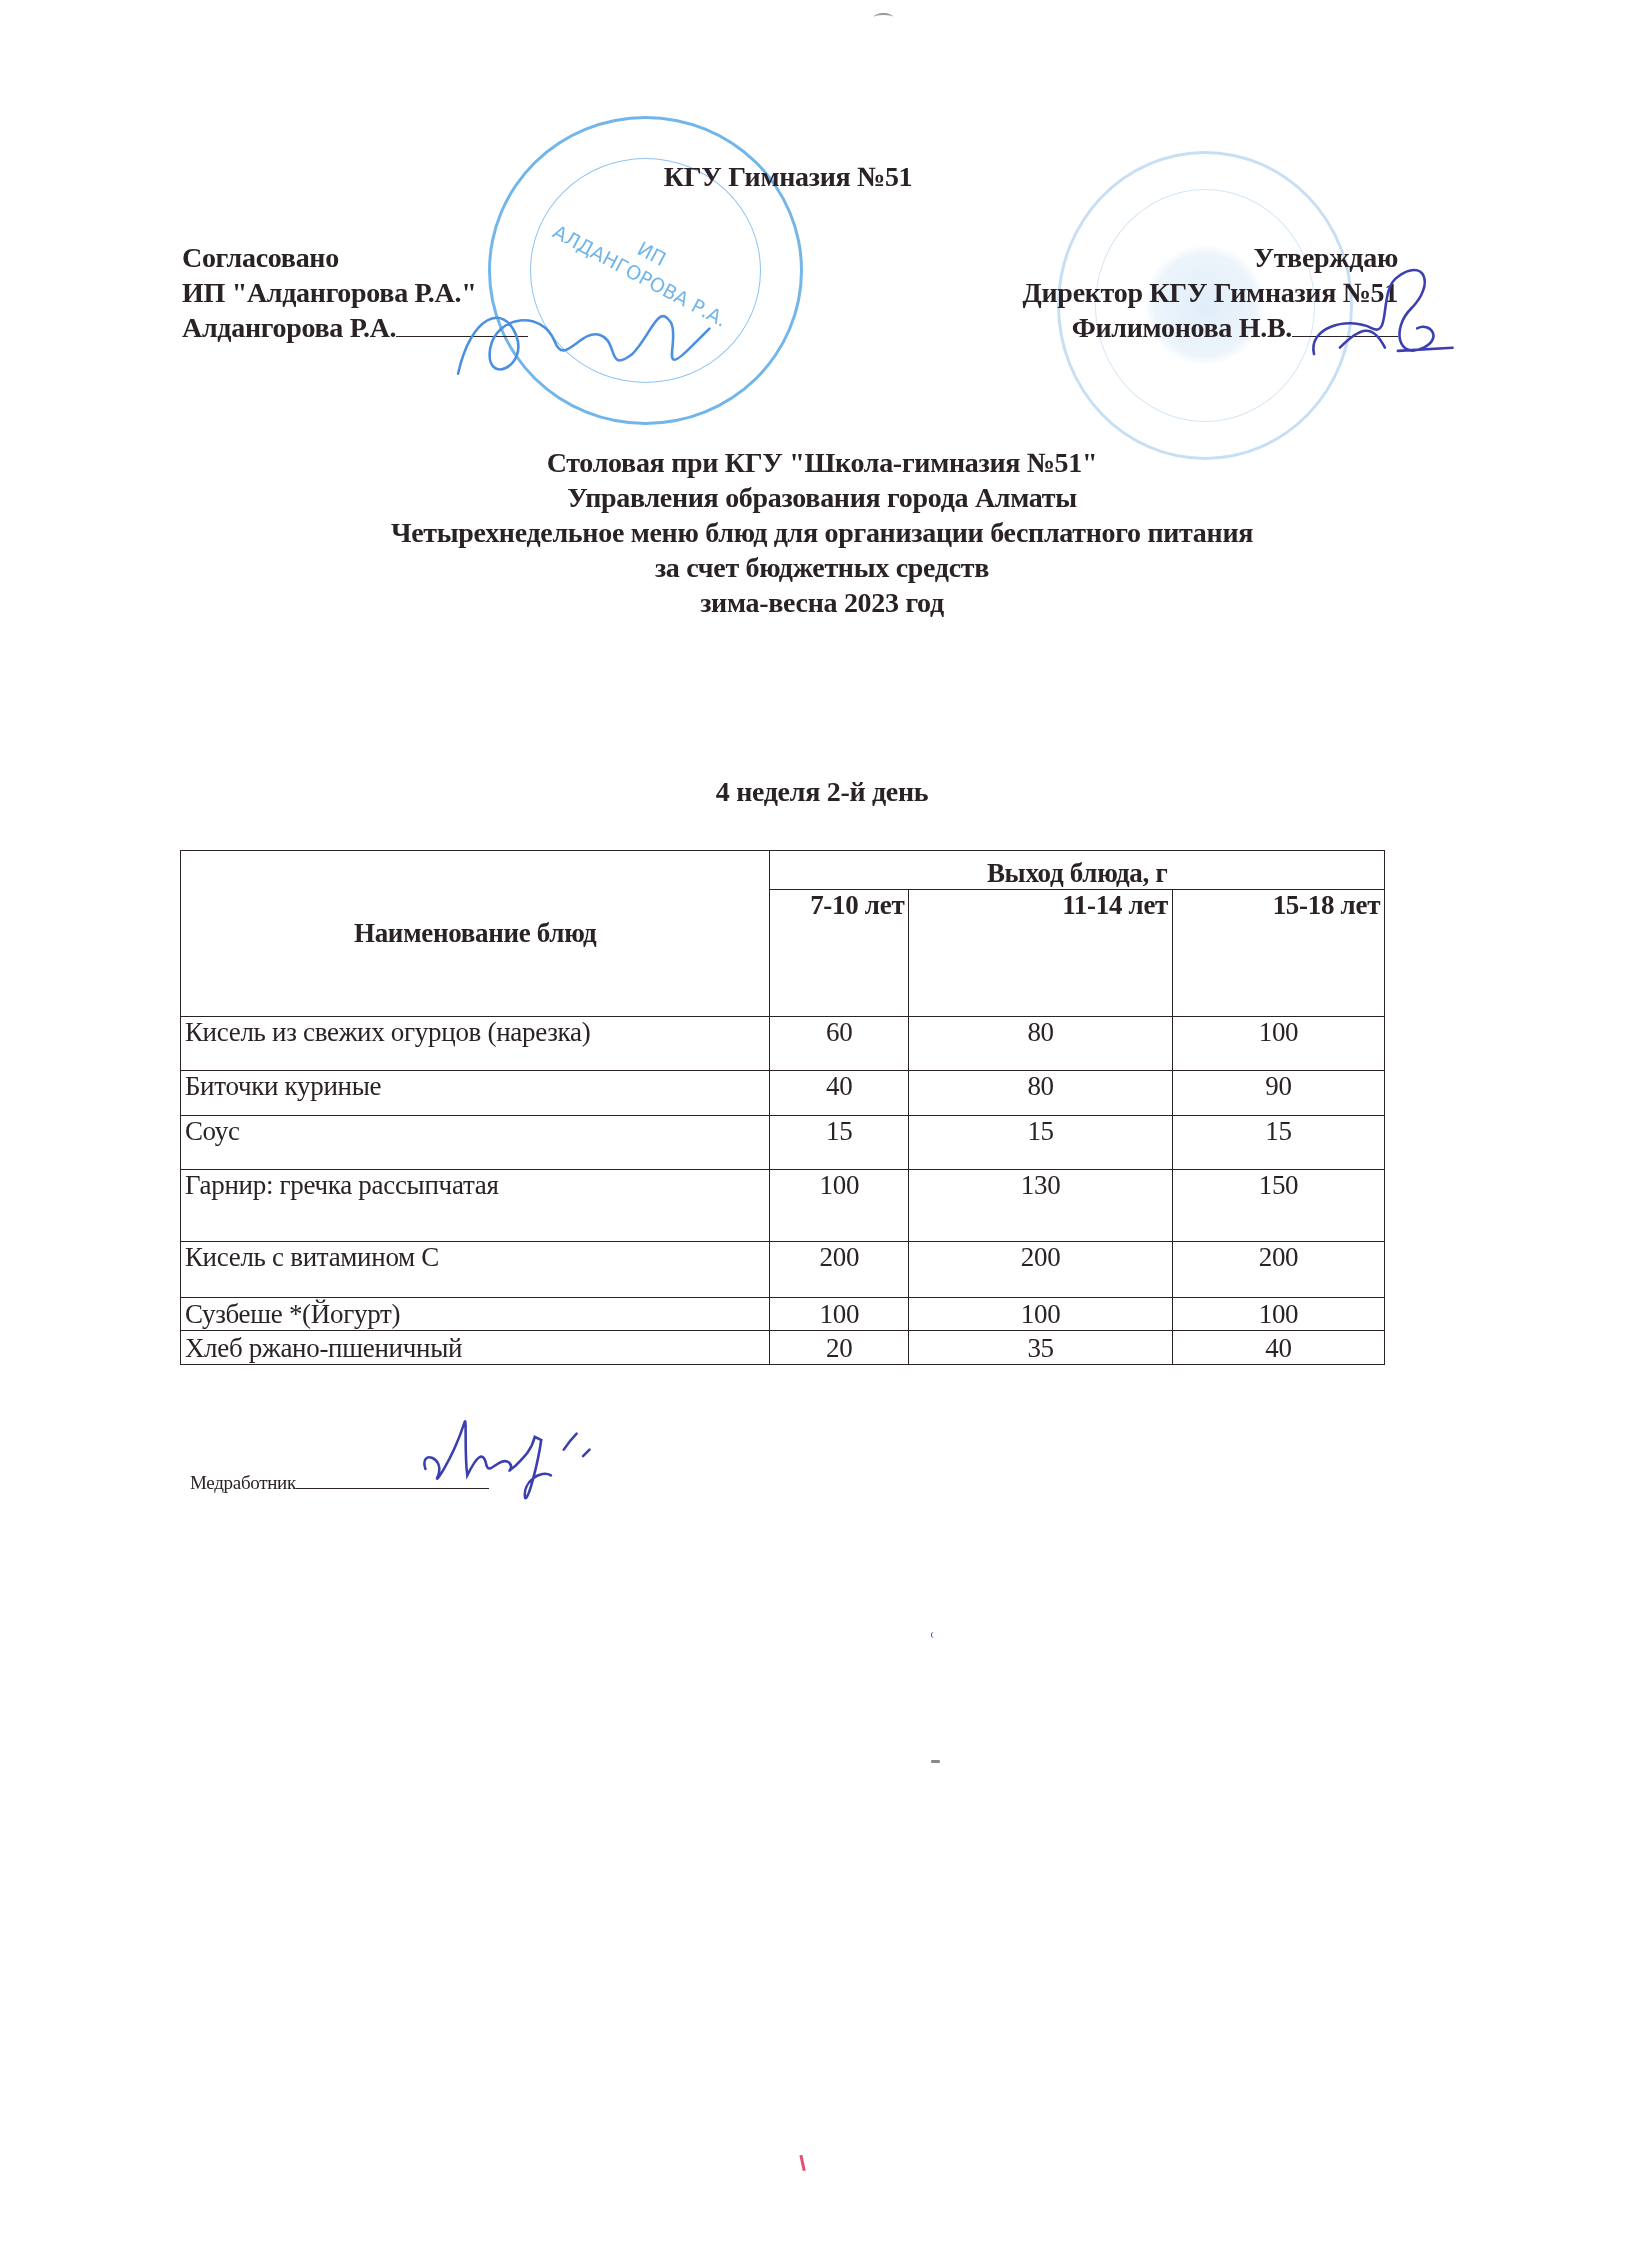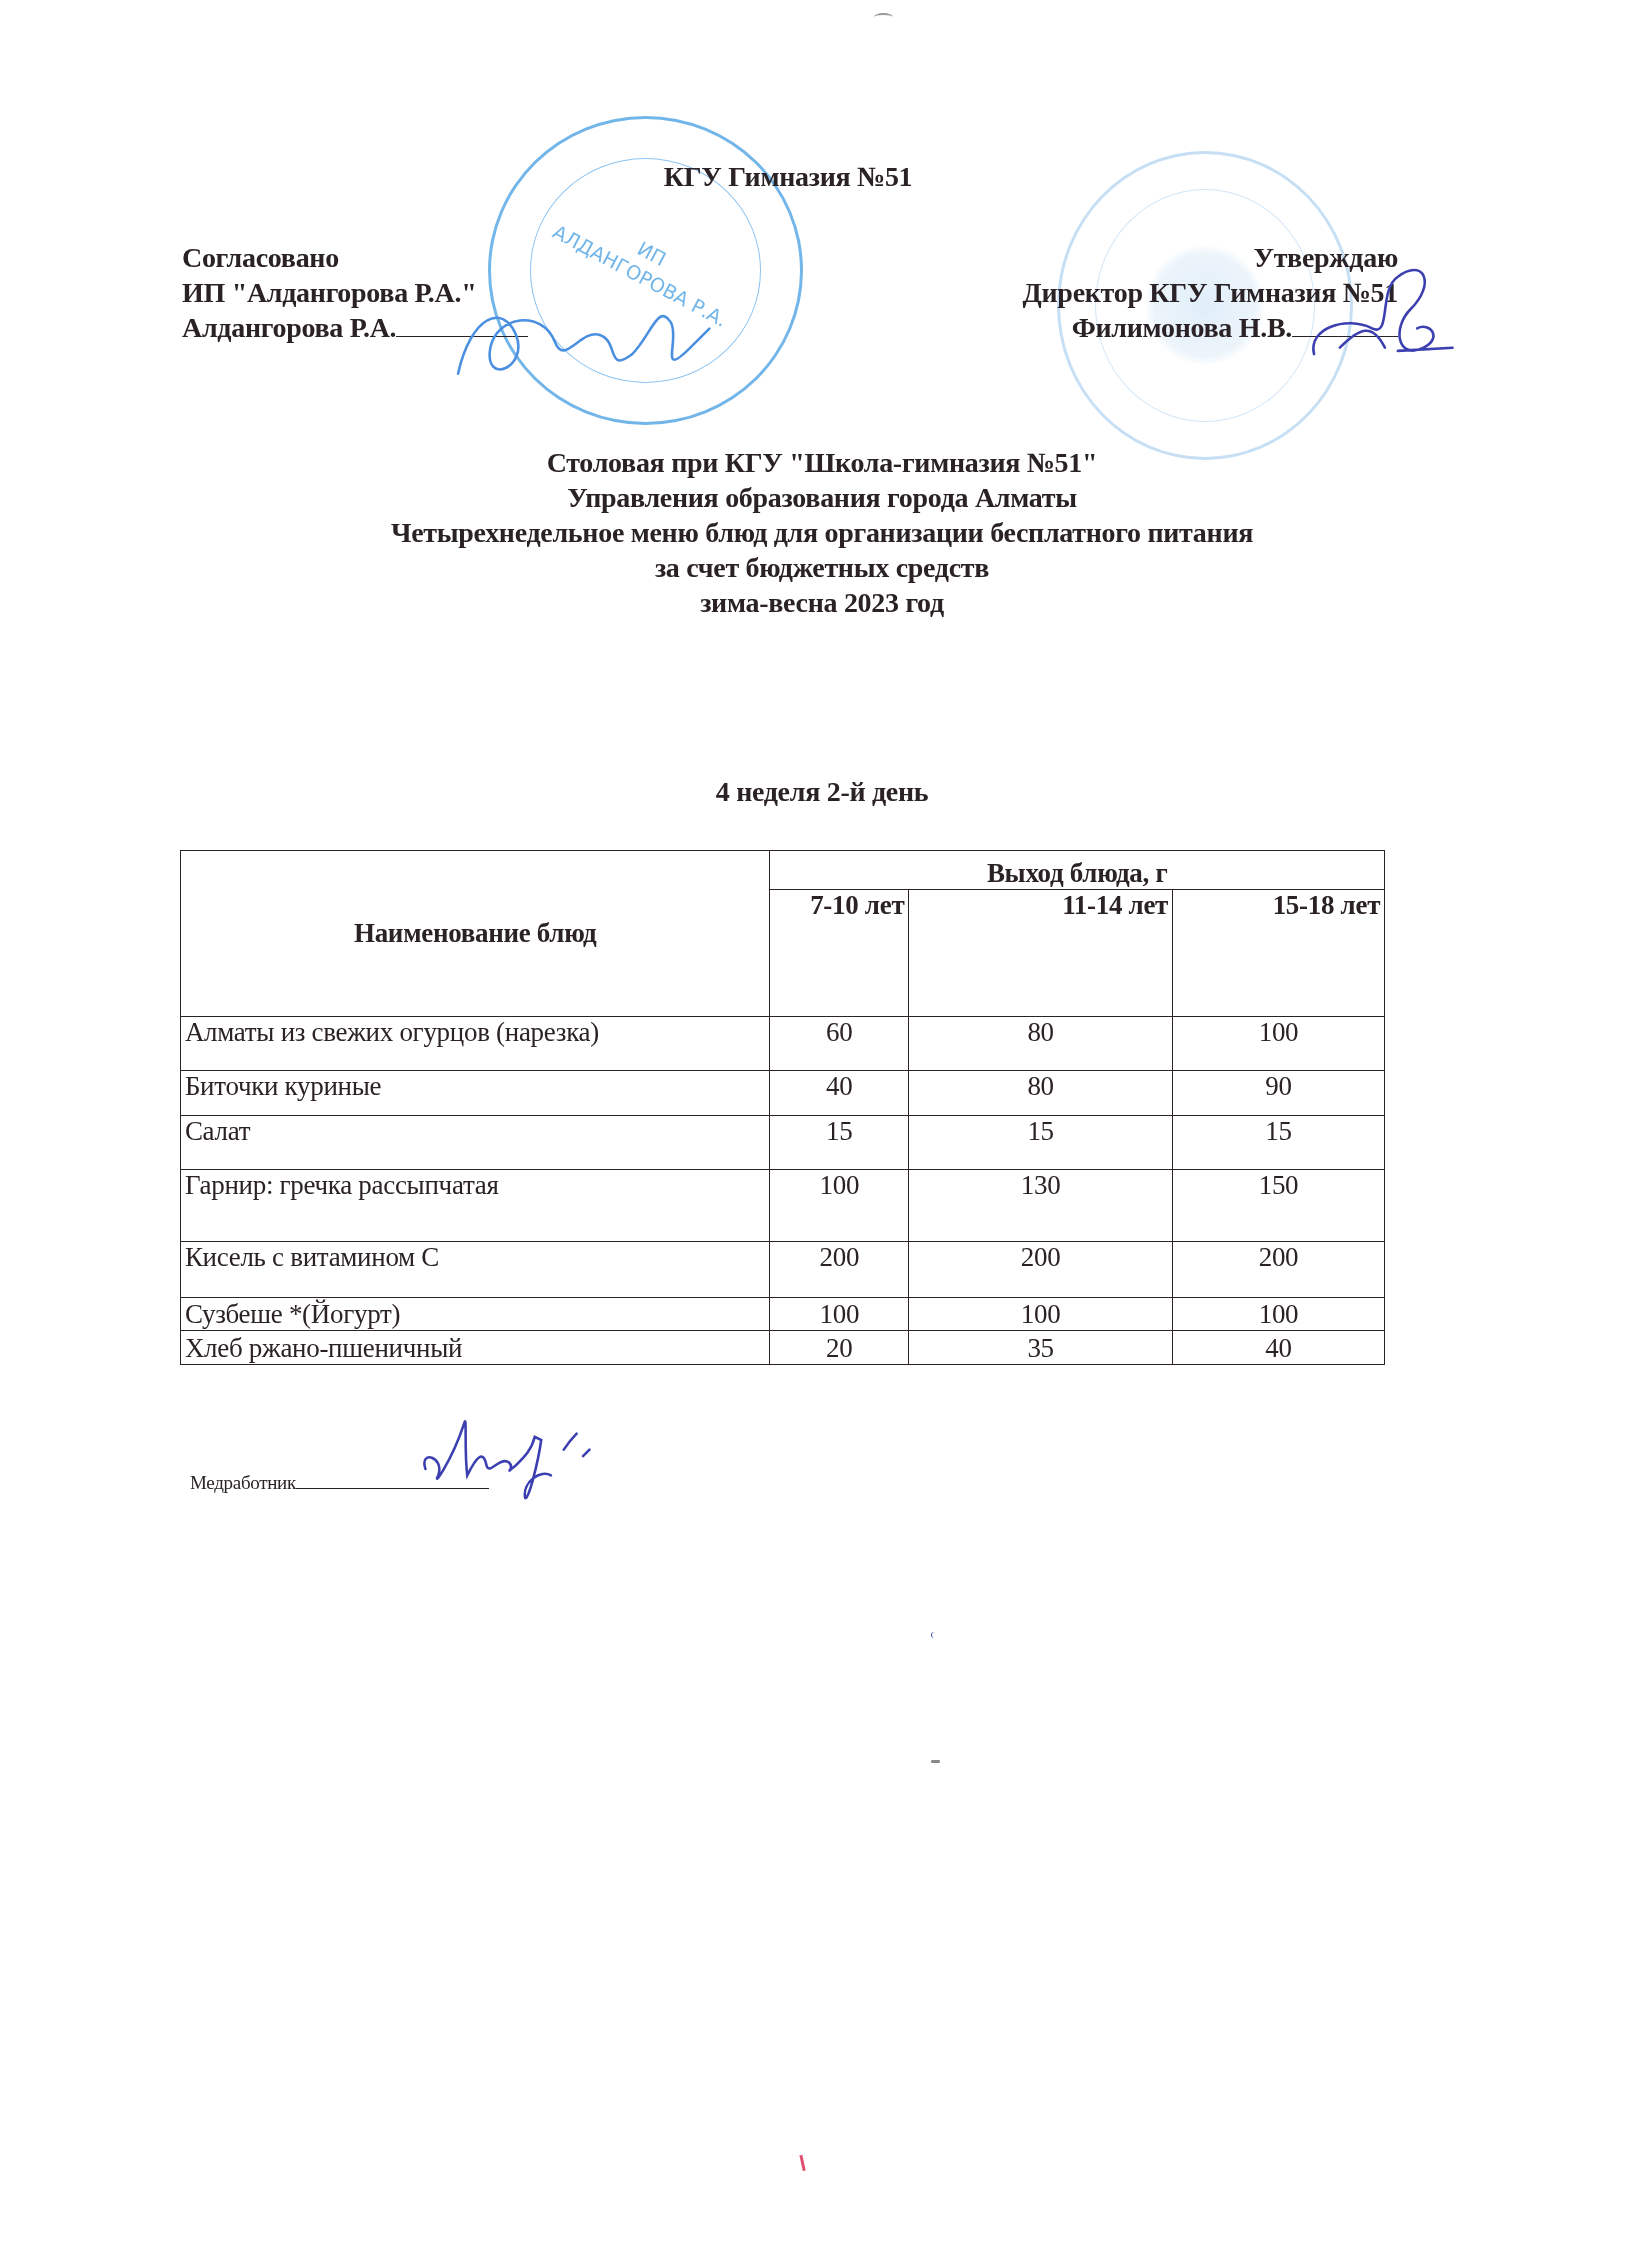--- a/index.html
+++ b/index.html
@@ -111,33 +111,33 @@
       <tr>
     <th rowspan="2" class="name-head">Наименование блюд</th>
     <th colspan="3" class="group-head">Выход блюда, г</th>
   </tr>
   <tr>
     <th class="age-head">7-10 лет</th>
     <th class="age-head">11-14 лет</th>
     <th class="age-head">15-18 лет</th>
   </tr>
   <tr class="r-tall">
-    <td class="dish">Алматы из свежих огурцов (нарезка)</td>
+    <td class="dish">Кисель из свежих огурцов (нарезка)</td>
     <td class="val">60</td>
     <td class="val">80</td>
     <td class="val">100</td>
   </tr>
   <tr class="r-mid">
     <td class="dish">Биточки куриные</td>
     <td class="val">40</td>
     <td class="val">80</td>
     <td class="val">90</td>
   </tr>
   <tr class="r-tall">
-    <td class="dish">Салат</td>
+    <td class="dish">Соус</td>
     <td class="val">15</td>
     <td class="val">15</td>
     <td class="val">15</td>
   </tr>
   <tr class="r-xl">
     <td class="dish">Гарнир: гречка рассыпчатая</td>
     <td class="val">100</td>
     <td class="val">130</td>
     <td class="val">150</td>
   </tr>

